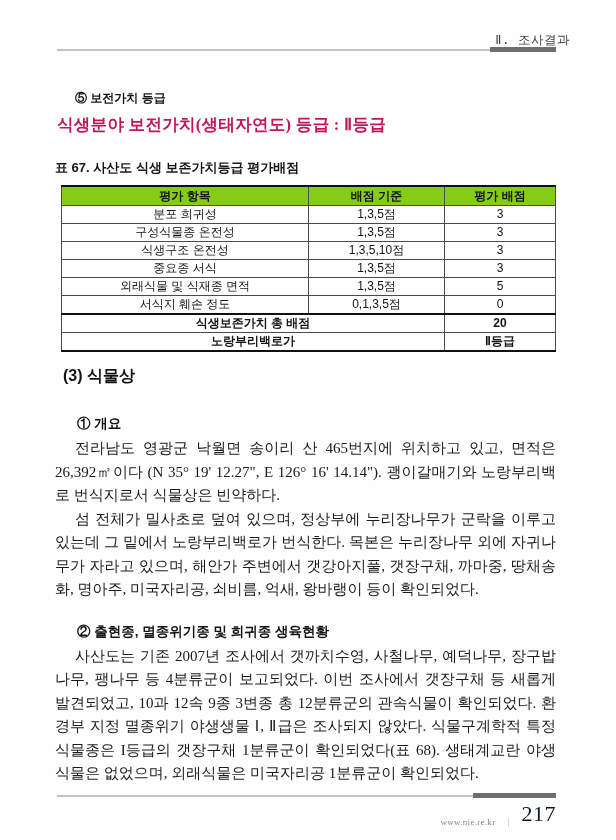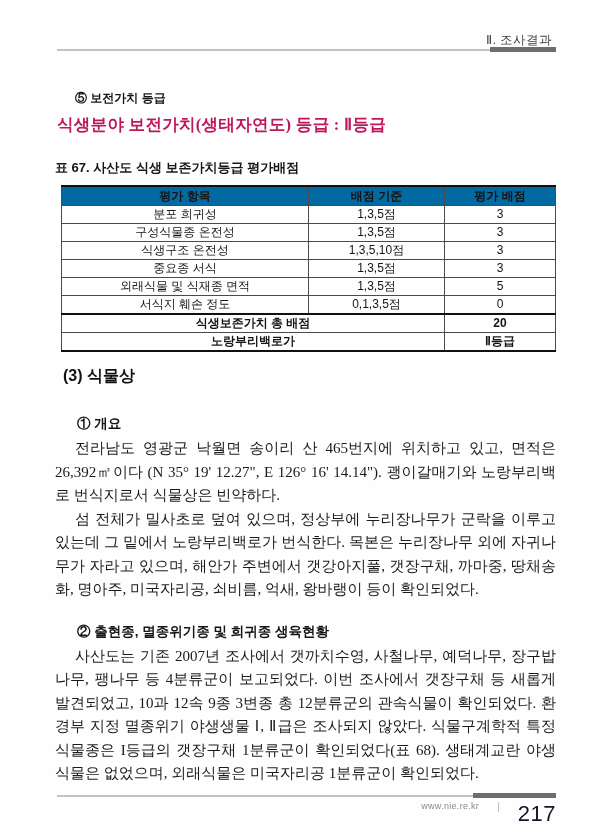--- a/index.html
+++ b/index.html
@@ -8,22 +8,22 @@
     background: #ffffff;
     font-family: "Liberation Serif", serif;
     color: #1c1c1c;
     position: relative;
     overflow: hidden;
   }
   .page { position: absolute; inset: 0; background: #fefefe; }
 
   
   .header-title {
-    position: absolute; top: 32px; right: 64px;
-    font-family: Liberation Serif, serif;
+    position: absolute; top: 32px; right: 46px;
+    font-family: Liberation Mono, monospace;
     font-size: 12.5px; color: #3f3f3f; letter-spacing: 0.5px;
   }
   .header-rule {
     position: absolute; top: 49px; left: 57px; right: 60px;
     height: 2px; background: #c3c3c3;
   }
   .header-rule .dark-seg {
     position: absolute; right: 0; top: -2px;
     width: 66px; height: 5px; background: #6e6e6e;
   }
@@ -59,21 +59,21 @@
     border-top: 2px solid #101010;
     border-bottom: 2px solid #101010;
   }
   table.eval th, table.eval td {
     border: 1px solid #4a4a4a;
     text-align: center; vertical-align: middle;
     padding: 0 2px; height: 17px; line-height: 15px;
     overflow: hidden; white-space: nowrap;
   }
   table.eval thead th {
-    background: #0369a1; font-weight: bold; height: 18px;
+    background: #84cc16; font-weight: bold; height: 18px;
   }
   table.eval tr.summary td { font-weight: bold; }
   table.eval tr.summary-first td { border-top: 2px solid #101010; }
 
   
   .h-sec3 {
     margin: 14px 0 0 8px;
     font-family: "Liberation Sans", sans-serif;
     font-weight: bold; font-size: 16px; color: #121212;
   }
@@ -95,22 +95,22 @@
   .footer-rule {
     position: absolute; top: 795px; left: 57px; right: 60px;
     height: 2px; background: #c3c3c3;
   }
   .footer-rule .dark-seg {
     position: absolute; right: 0; top: -2px;
     width: 83px; height: 5px; background: #6e6e6e;
   }
   .footer-text {
     position: absolute; top: 801px; right: 60px;
-    display: flex; align-items: flex-start; gap: 18px;
-    font-family: Liberation Sans, sans-serif;
+    display: flex; align-items: flex-end; gap: 12px;
+    font-family: Liberation Serif, serif;
   }
   .footer-site { font-size: 9px; color: #8a8a8a; letter-spacing: 0.3px; }
   .footer-sep { font-size: 10px; color: #b5b5b5; }
   .footer-page { font-size: 22px; color: #0f172a; letter-spacing: 0.5px; }
 </style>
 </head>
 <body>
 
 <div class="page">
 

